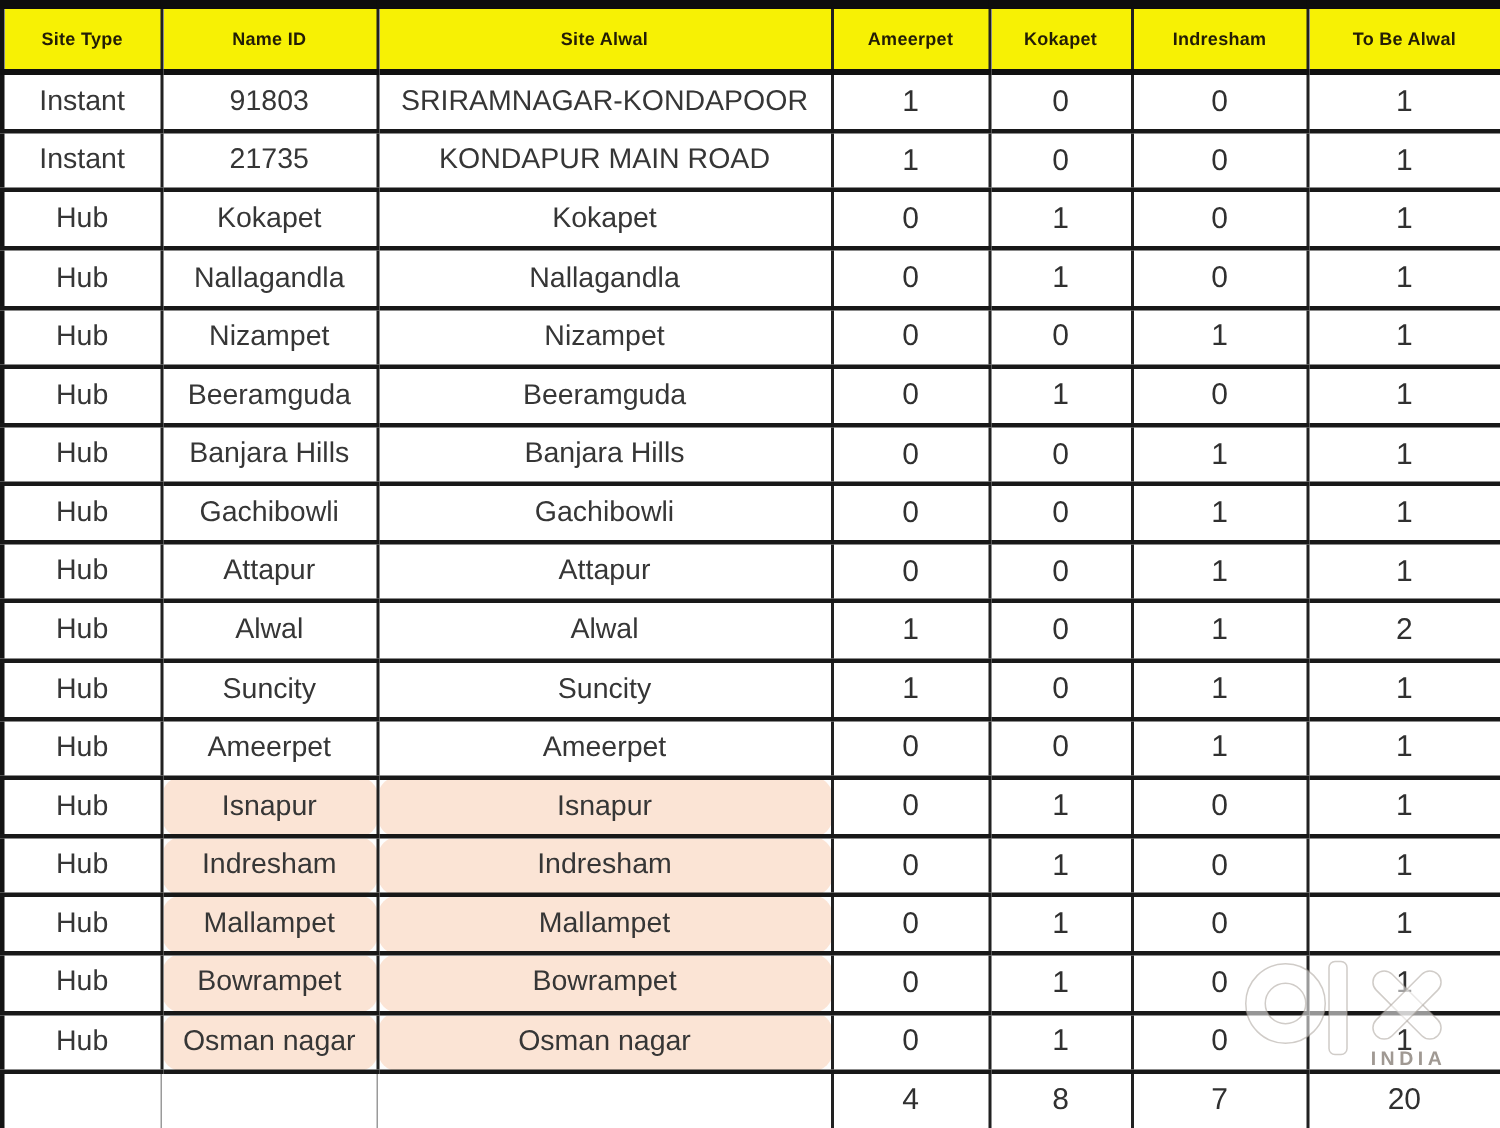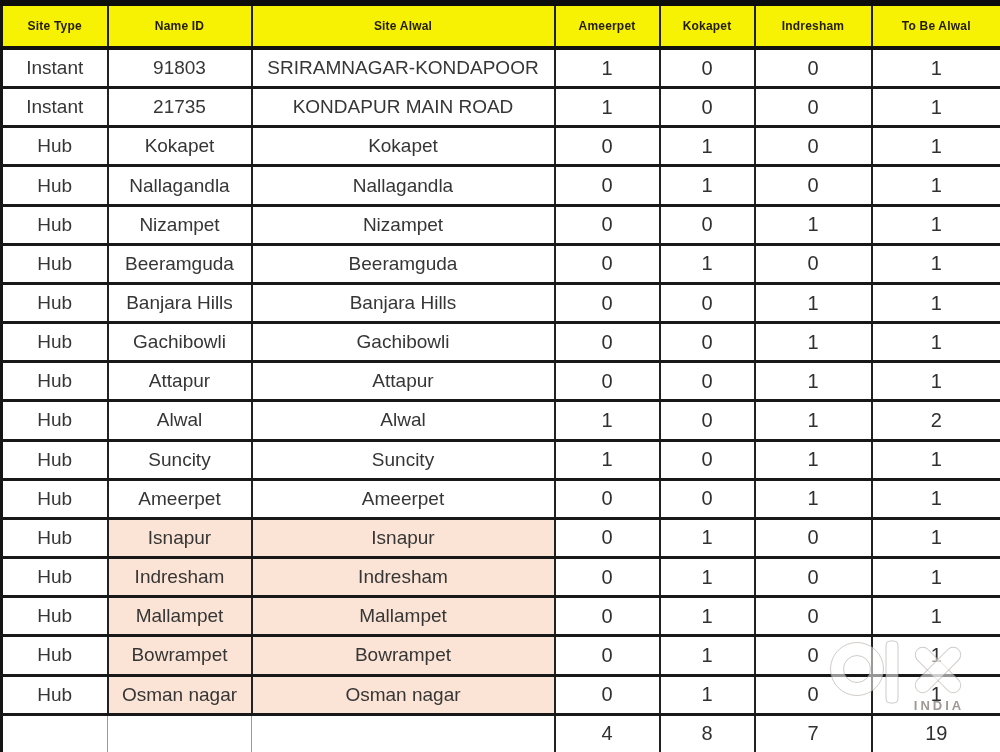--- a/index.html
+++ b/index.html
@@ -16,21 +16,21 @@
   th,td{
     border-left:2px solid #212121;border-right:2px solid #212121;border-bottom:3px solid #181818;
     text-align:center;vertical-align:middle;white-space:nowrap;overflow:hidden;padding:0 2px;
   }
   th{
     background:var(--header-bg,#f7f104);color:#231d06;font-size:12px;font-weight:700;
     height:40px;border-bottom:4px solid #101010;letter-spacing:.2px;
   }
   td{font-size:19px;color:var(--text,#363636);height:36px;background:#ffffff;}
   td.num{font-size:20px;color:#303030;}
-  tr.hl td.hl-cell{background:var(--highlight-bg,#fbe4d5);}
+  tr.hl td.hl-cell{background:var(--highlight-bg,#fbe4d5);border-radius:13px;}
   tr.total td.empty{border-left:1px solid #9a9a9a;border-right:1px solid #9a9a9a;}
   tr.total td{border-bottom:none;}
   .watermark{position:absolute;left:796px;top:628px;width:180px;height:95px;pointer-events:none;}
   .wm-country{
     position:absolute;left:112px;top:70px;width:62px;text-align:center;
     font-size:13px;letter-spacing:3px;color:rgba(150,142,135,.9);font-weight:700;
   }
 </style>
 </head>
 <body>
@@ -212,21 +212,21 @@
           <td class="num">0</td>
           <td class="num">1</td>
         </tr>
         <tr class="total">
           <td class="empty"></td>
           <td class="empty"></td>
           <td class="empty"></td>
           <td class="num">4</td>
           <td class="num">8</td>
           <td class="num">7</td>
-          <td class="num">19</td>
+          <td class="num">20</td>
         </tr>
       </tbody>
   </table>
 
   <div class="watermark">
     <svg width="180" height="95" viewBox="0 0 180 95">
       <g fill="none">
         <circle cx="61" cy="41" r="20" stroke="rgba(255,255,255,0.55)" stroke-width="13"></circle>
         <circle cx="61" cy="41" r="26.5" stroke="rgba(162,154,146,0.5)" stroke-width="1"></circle>
         <circle cx="61" cy="41" r="13.5" stroke="rgba(162,154,146,0.5)" stroke-width="1"></circle>

